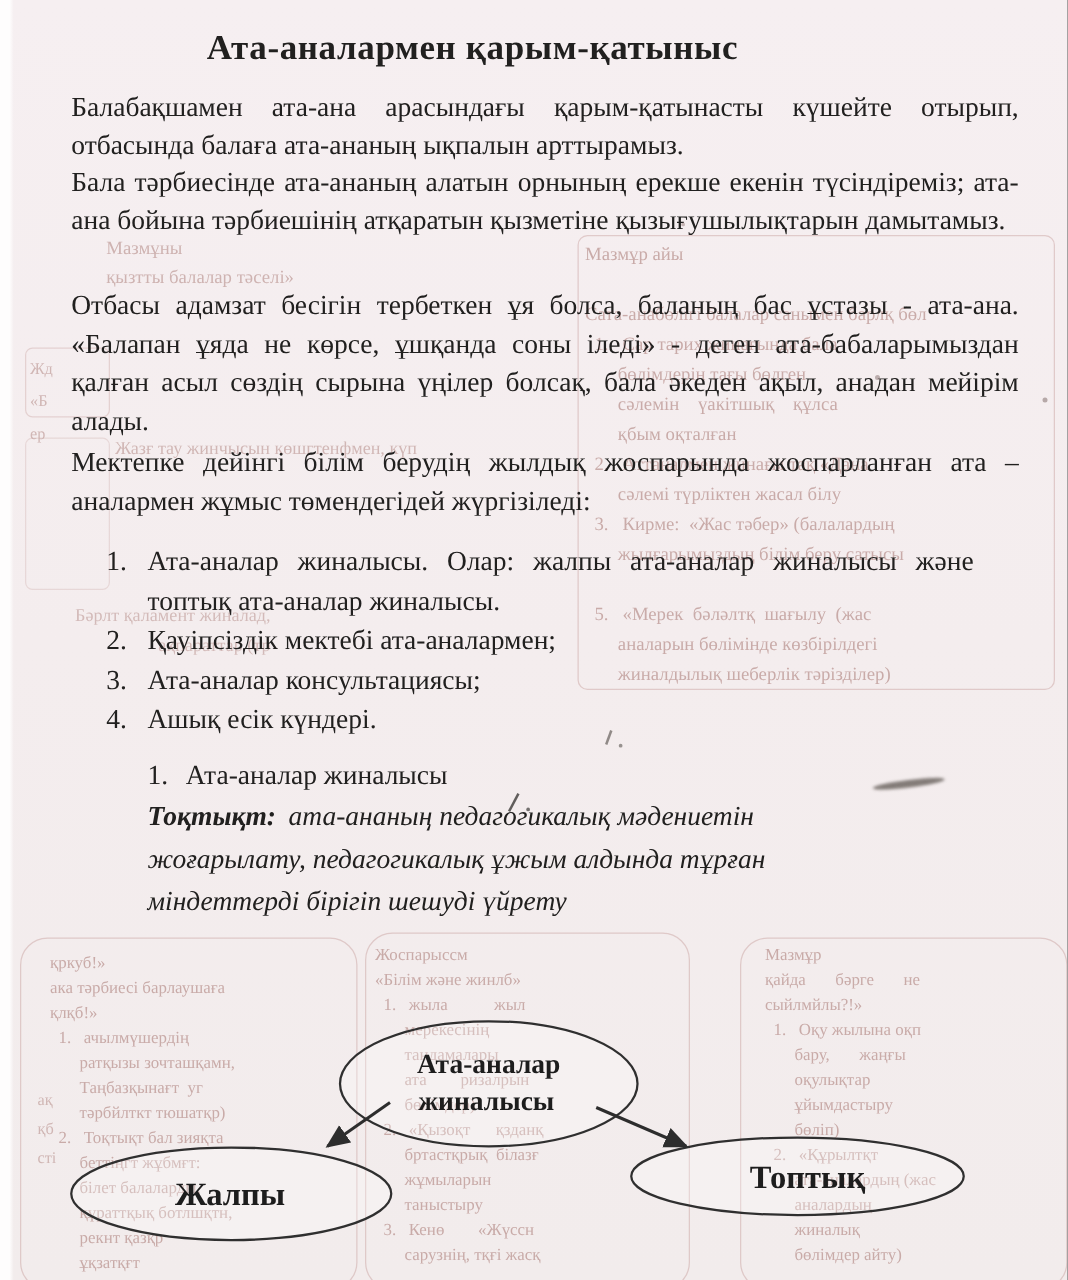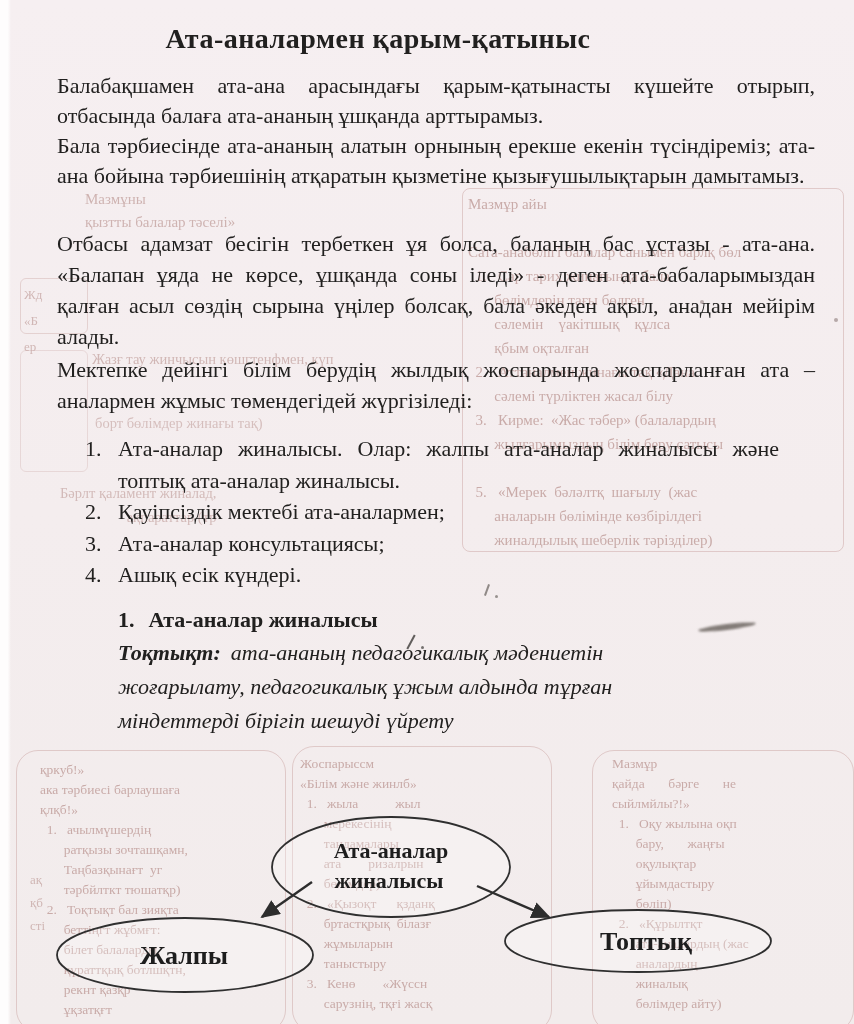--- a/index.html
+++ b/index.html
@@ -15,21 +15,21 @@
     font-size:28px;font-weight:bold;letter-spacing:.5px;}
   .block{position:absolute;left:57px;width:758px;font-size:22px;text-align:justify;}
   .b1{top:71px;line-height:30px;}
   .b1 p{margin:0;}
   .b3{top:228px;line-height:31px;}
   .b4{top:354px;line-height:31px;}
   .list{position:absolute;left:85px;top:433px;width:694px;font-size:22px;line-height:31.5px;}
   .list-item{display:flex;align-items:flex-start;}
   .list-item .num{width:33px;flex:0 0 33px;}
   .list-item .itxt{flex:1;text-align:justify;}
-  .sec-head{position:absolute;left:118px;top:604px;font-size:22px;font-weight:bold;line-height:31px;}
+  .sec-head{position:absolute;left:118px;top:604px;font-size:22px;font-weight:normal;line-height:31px;}
   .sec-head .snum{margin-right:14px;}
   .goal{position:absolute;left:118px;top:636px;width:604px;font-size:22px;
     line-height:34px;font-style:italic;}
   .goal .glabel{font-weight:bold;margin-right:10px;}
   
   .ghost{position:absolute;white-space:pre;color:#c2a09d;filter:blur(.45px);
     font-family:"Liberation Serif","DejaVu Serif",serif;z-index:0;}
   .g-topleft{left:85px;top:188px;font-size:15px;line-height:23px;opacity:.75;}
   .g-midright{left:468px;top:192px;font-size:15px;line-height:24px;opacity:.85;}
   .g-stripleft{left:24px;top:282px;font-size:13px;line-height:26px;opacity:.7;}
@@ -87,21 +87,20 @@
   3.   Кирме:  «Жас тәбер» (балалардың
        жылғарымыздың білім беру сатысы
 
   5.   «Мерек  бәләлтқ  шағылу  (жас
        аналарын бөлімінде көзбірілдегі
        жиналдылық шеберлік тәрізділер)</div>
   <div class="ghost g-stripleft">Жд
 «Б
 ер</div>
   <div class="ghost g-gapa">Жазғ тау жинчысын көшгтенфмен, күп</div>
-  <div class="ghost g-gapb">борт бөлімдер жинағы тақ)</div>
   <div class="ghost g-gapc">Бәрлт қаламент жиналад,
 ақпараттар (тр</div>
   <div class="ghost g-botleft">қркуб!»
 ака тәрбиесі барлаушаға
 қлқб!»
   1.   ачылмүшердің
        ратқызы зочташқамн,
        Таңбазқынағт  уг
        тәрбйлткт тюшатқр)
   2.   Тоқтықт бал зияқта
@@ -137,21 +136,21 @@
   2.   «Құрылтқт
        ата-аналардың (жас
        аналардың
        жиналық
        бөлімдер айту)</div>
 
   <div class="content">
     <div class="title">Ата-аналармен қарым-қатыныс</div>
 
     <div class="block b1">
-      <p>Балабақшамен ата-ана арасындағы қарым-қатынасты күшейте отырып, отбасында балаға ата-ананың ұшқанда арттырамыз.</p>
+      <p>Балабақшамен ата-ана арасындағы қарым-қатынасты күшейте отырып, отбасында балаға ата-ананың ықпалын арттырамыз.</p>
       <p>Бала тәрбиесінде ата-ананың алатын орнының ерекше екенін түсіндіреміз; ата-ана бойына тәрбиешінің атқаратын қызметіне қызығушылықтарын дамытамыз.</p>
     </div>
 
     <div class="block b3">Отбасы адамзат бесігін тербеткен ұя болса, баланың бас ұстазы - ата-ана. «Балапан ұяда не көрсе, ұшқанда соны іледі» - деген ата-бабаларымыздан қалған асыл сөздің сырына үңілер болсақ, бала әкеден ақыл, анадан мейірім алады.</div>
     <div class="block b4">Мектепке дейінгі білім берудің жылдық жоспарында жоспарланған ата – аналармен жұмыс төмендегідей жүргізіледі:</div>
 
     <div class="list">
       <div class="list-item">
         <span class="num">1.</span>
         <span class="itxt">Ата-аналар жиналысы. Олар: жалпы ата-аналар жиналысы және топтық ата-аналар жиналысы.</span>

